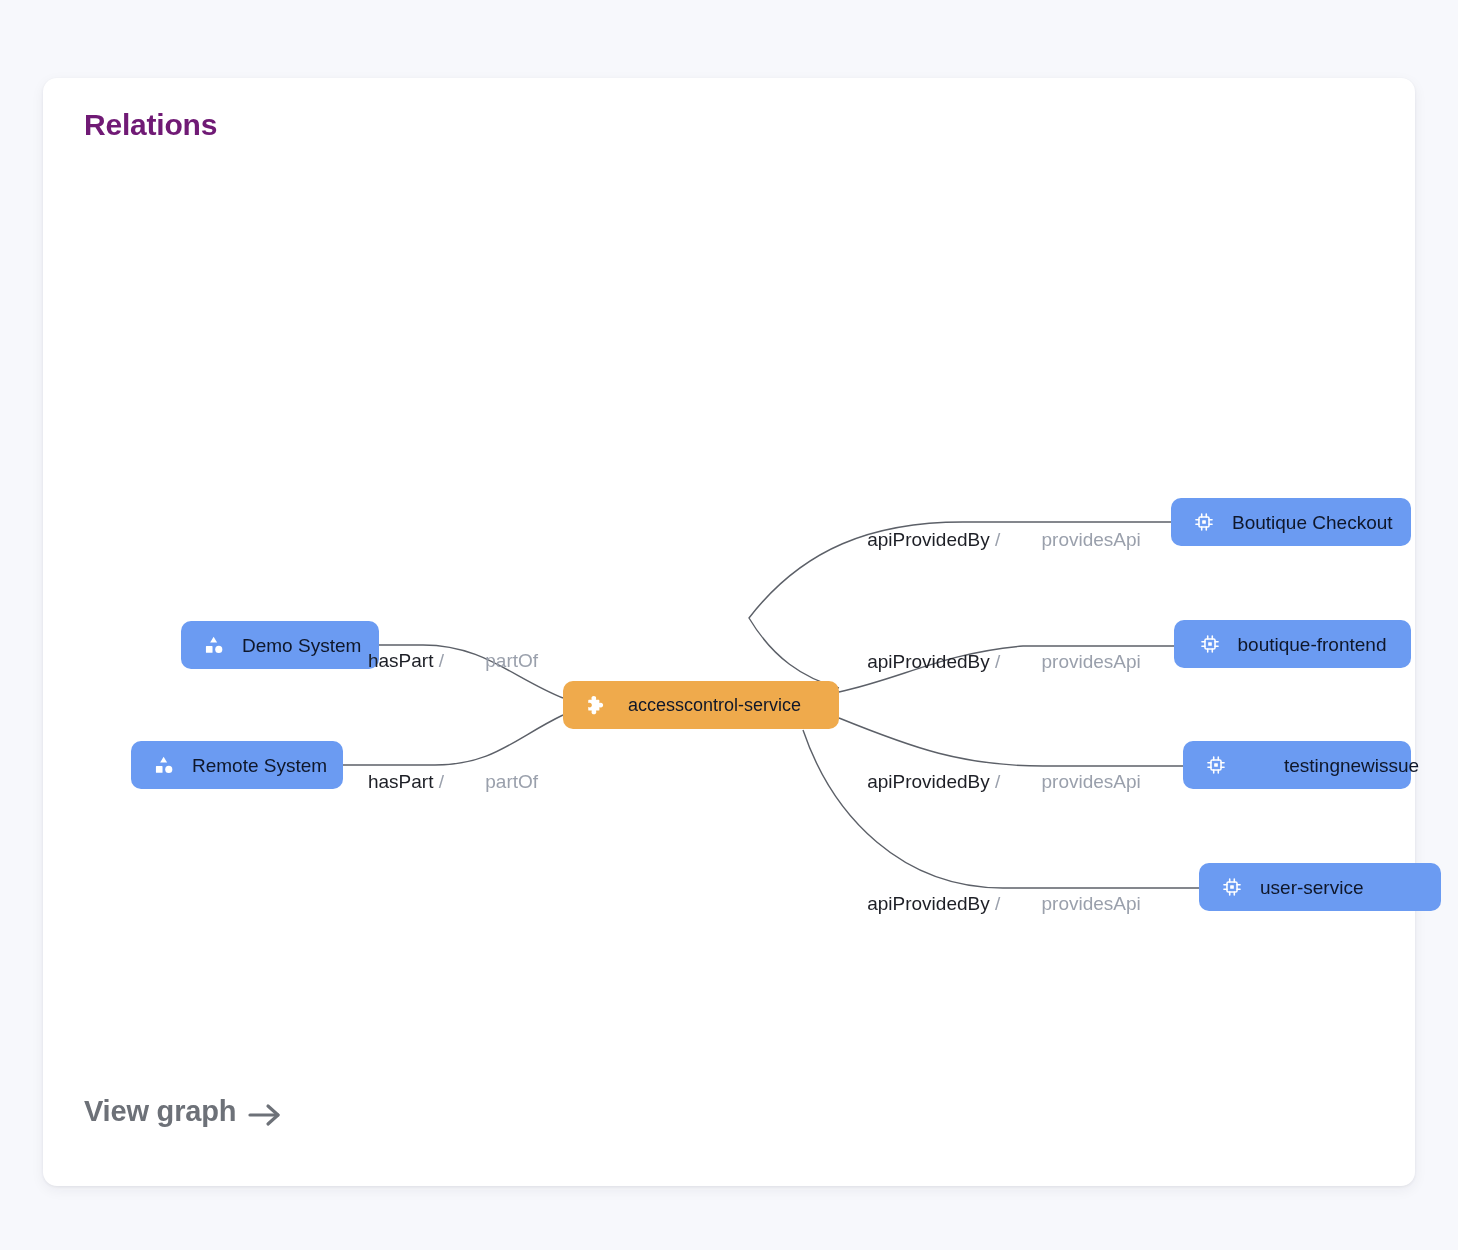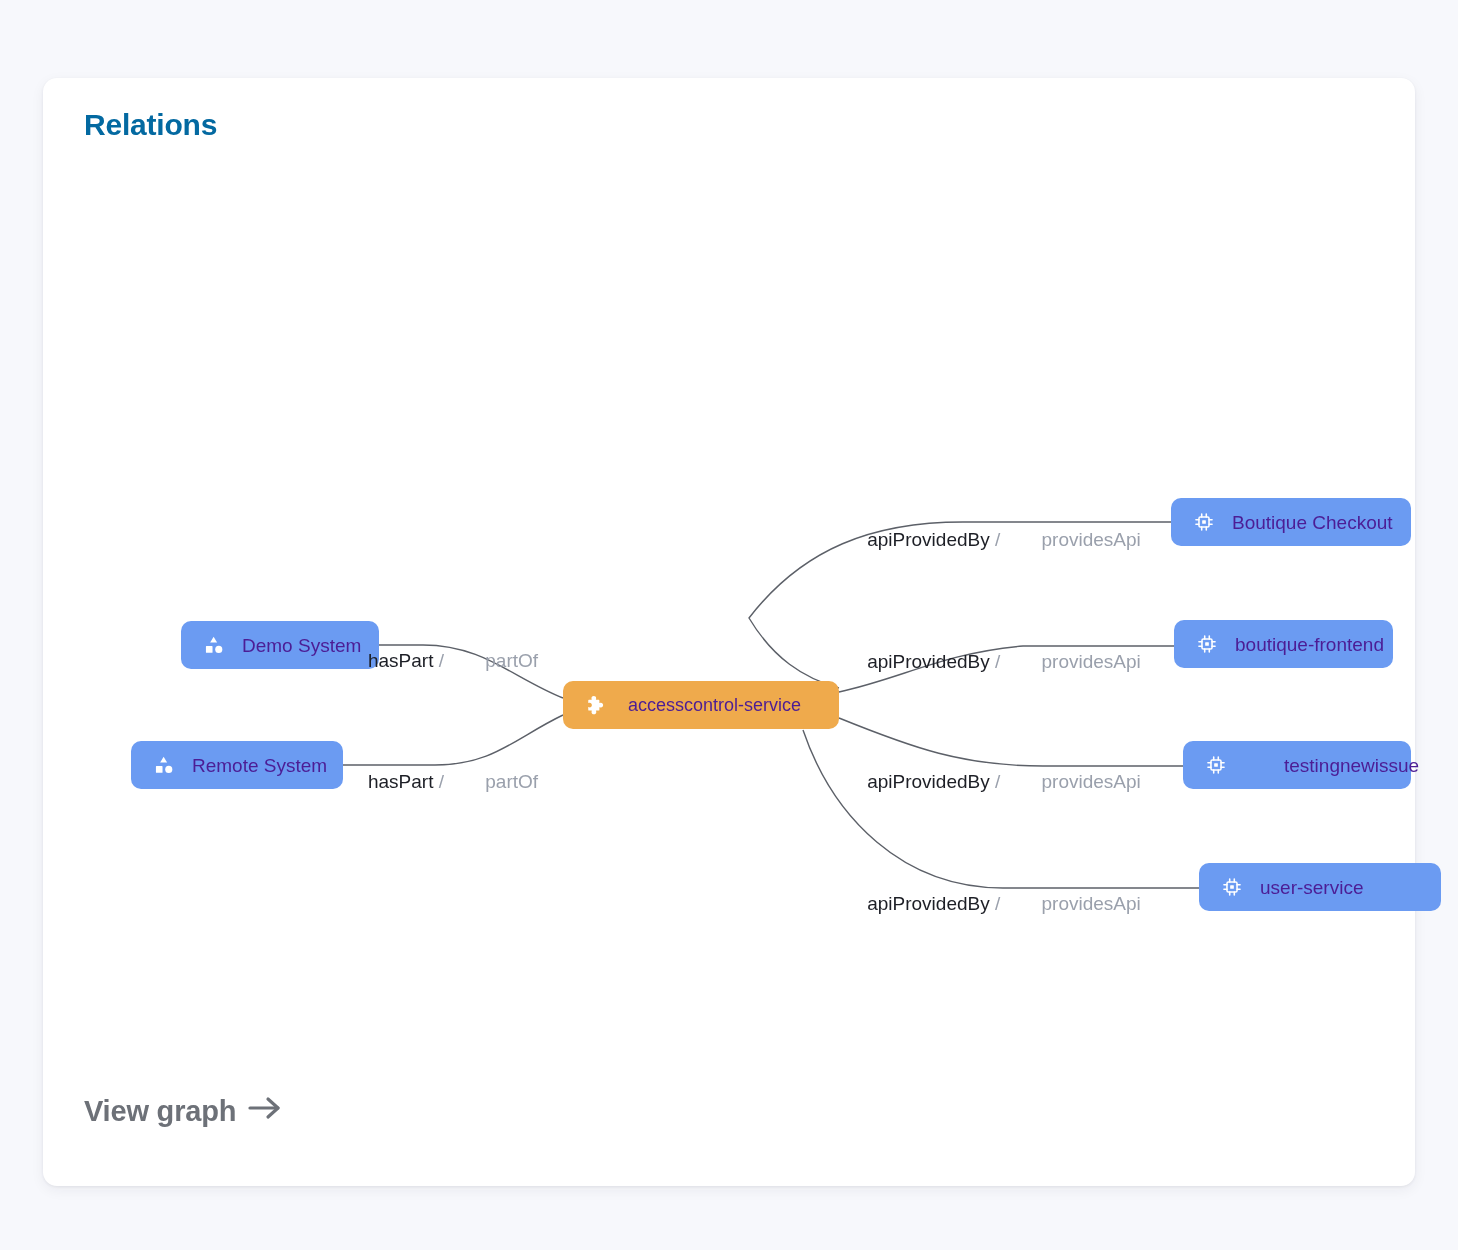--- a/index.html
+++ b/index.html
@@ -22,42 +22,42 @@
     width: 1372px; height: 1108px;
     background: #ffffff;
     border-radius: 14px;
     box-shadow: 0 1px 3px rgba(27,31,59,.07), 0 4px 14px rgba(27,31,59,.06);
   }
   #card-title {
     position: absolute;
     left: 41px; top: 30px;
     font-size: 30px;
     font-weight: bold;
-    color: #0369a1;
+    color: #701a75;
     letter-spacing: -0.2px;
   }
   #graph {
     position: absolute;
     left: 0; top: 0;
     width: 1372px; height: 1108px;
   }
   #edge-layer {
     position: absolute;
     left: 0; top: 0;
     width: 1372px; height: 1108px;
     pointer-events: none;
   }
   .node {
     position: absolute;
     display: flex;
     align-items: center;
     height: 48px;
     border-radius: 10px;
     padding: 0 22px;
-    color: #4c1d95;
+    color: #0f172a;
     white-space: nowrap;
     cursor: pointer;
   }
   .node .node-icon {
     display: flex;
     align-items: center;
     justify-content: center;
     width: 22px; height: 22px;
     flex: 0 0 22px;
   }
@@ -89,21 +89,21 @@
     color: #9aa0ac;
     padding-left: 36px;
   }
   .edge-label .sep {
     color: #9aa0ac;
   }
   #view-graph {
     position: absolute;
     left: 41px; top: 1017px;
     display: flex;
-    align-items: flex-start;
+    align-items: flex-end;
     gap: 12px;
     font-size: 29px;
     font-weight: bold;
     color: #6d7178;
     cursor: pointer;
     letter-spacing: -0.2px;
   }
   #view-graph .arrow {
     display: inline-flex;
     align-items: center;
@@ -157,21 +157,21 @@
         <div class="node kind-blue" style="left: 1128px; top: 420px; width: 240px;">
           <span class="node-icon">
             <svg width="22" height="22" viewBox="0 0 24 24" fill="none" stroke="#ffffff" stroke-width="1.7" stroke-linecap="round" stroke-linejoin="round">
               <rect x="6.5" y="6.5" width="11" height="11" rx="1.6"></rect>
               <rect x="10" y="10" width="4" height="4" rx="0.7" fill="#ffffff" stroke="none"></rect>
               <path d="M9.5 3.2v3.3M14.5 3.2v3.3M9.5 17.5v3.3M14.5 17.5v3.3M3.2 9.5h3.3M3.2 14.5h3.3M17.5 9.5h3.3M17.5 14.5h3.3"></path>
             </svg>
           </span>
           <span class="node-label">Boutique Checkout</span>
         </div>
-        <div class="node kind-blue" style="left: 1131px; top: 542px; width: 219px;">
+        <div class="node kind-blue" style="left: 1131px; top: 542px; width: 237px; justify-content: center;">
           <span class="node-icon">
             <svg width="22" height="22" viewBox="0 0 24 24" fill="none" stroke="#ffffff" stroke-width="1.7" stroke-linecap="round" stroke-linejoin="round">
               <rect x="6.5" y="6.5" width="11" height="11" rx="1.6"></rect>
               <rect x="10" y="10" width="4" height="4" rx="0.7" fill="#ffffff" stroke="none"></rect>
               <path d="M9.5 3.2v3.3M14.5 3.2v3.3M9.5 17.5v3.3M14.5 17.5v3.3M3.2 9.5h3.3M3.2 14.5h3.3M17.5 9.5h3.3M17.5 14.5h3.3"></path>
             </svg>
           </span>
           <span class="node-label">boutique-frontend</span>
         </div>
         <div class="node kind-blue" style="left: 1140px; top: 663px; width: 228px; gap: 40px;">

